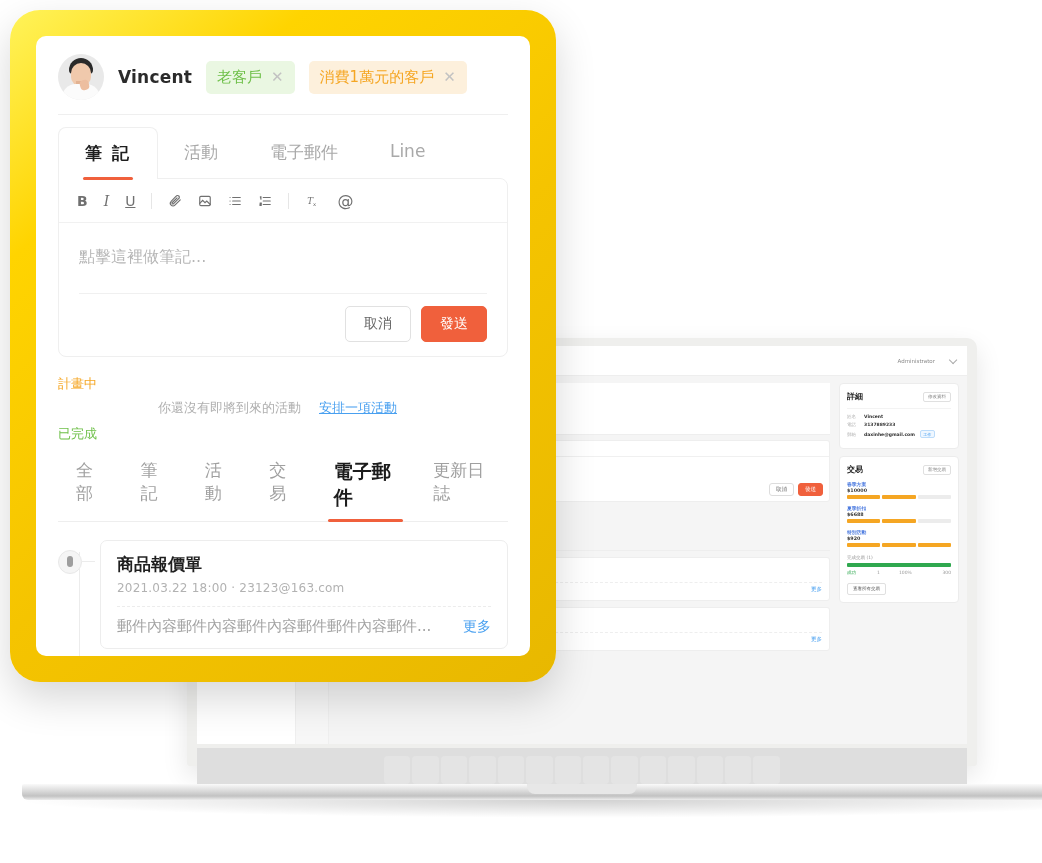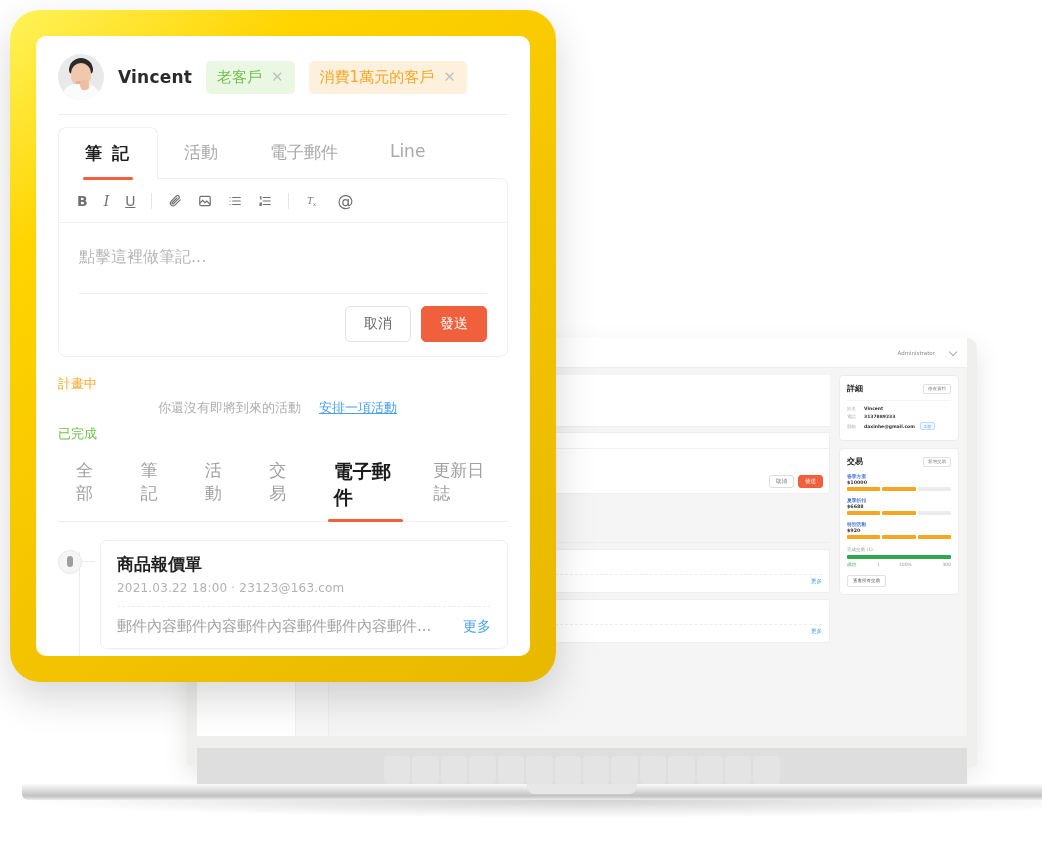--- a/index.html
+++ b/index.html
@@ -6,21 +6,21 @@
   body{width:1042px;height:863px;position:relative;overflow:hidden;
        font-family:"DejaVu Sans","Liberation Sans",sans-serif;
        -webkit-font-smoothing:antialiased;}
 
   
   #laptop{position:absolute;left:187px;top:338px;width:790px;height:470px;}
   .lap-lid{position:absolute;left:0;top:0;width:790px;height:428px;
            background:#efefed;border-radius:10px 10px 3px 3px;
            box-shadow:0 10px 26px rgba(0,0,0,.10);
            padding:10px 10px 0 10px;box-sizing:border-box;}
-  .lap-screen{position:absolute;left:10px;top:0;width:770px;height:398px;
+  .lap-screen{position:absolute;left:10px;top:8px;width:770px;height:398px;
               background:#737373;overflow:hidden;}
   .lap-keyrow{position:absolute;left:10px;top:410px;width:770px;height:44px;
               background:#dedede;}
   .lap-keys{position:absolute;left:50%;top:8px;transform:translateX(-50%);
             width:396px;height:28px;display:flex;gap:2px;}
   .lap-keys i{flex:1;background:#e4e4e4;border-radius:4px;display:block;}
   .lap-base{position:absolute;left:-165px;top:446px;width:1120px;height:16px;
             background:linear-gradient(180deg,#fafafa 0%,#d9d9d9 45%,#c2c2c2 75%,#ededed 100%);
             border-radius:2px 2px 6px 6px;}
   .lap-notch{position:absolute;left:50%;top:446px;transform:translateX(-50%);

